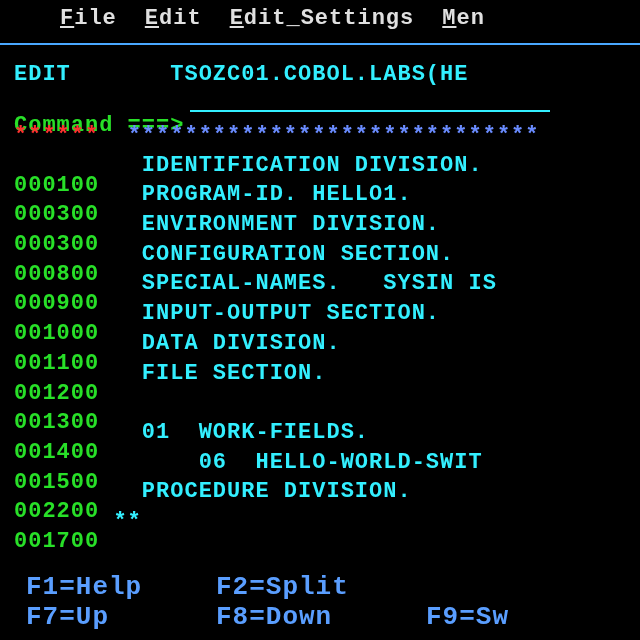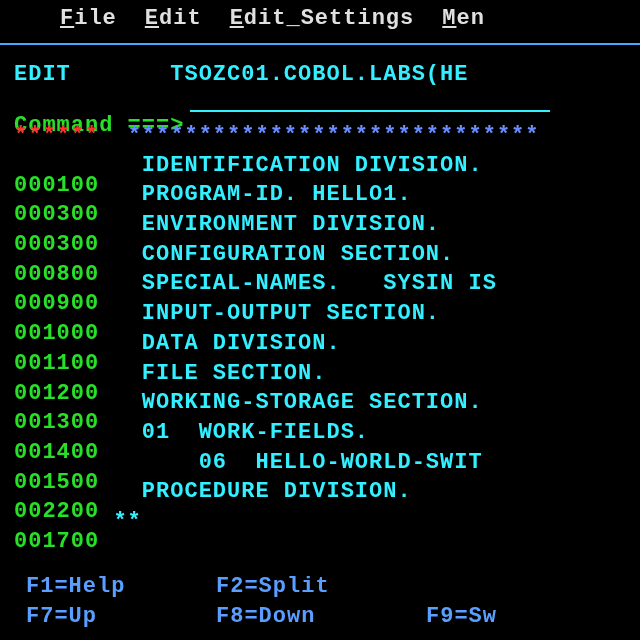--- a/index.html
+++ b/index.html
@@ -58,21 +58,21 @@
     height: 22px;
     margin-left: 6px;
     vertical-align: bottom;
   }
   .fkeys {
     position: absolute;
     left: 0;
     bottom: 8px;
     width: 640px;
     color: #5a9eff;
-    font-size: 22px;
+    font-size: 26px;
   }
   .fkeys-row {
     display: flex;
     padding-left: 26px;
     line-height: 30px;
     height: 30px;
     white-space: pre;
   }
   .fk1 { width: 190px; }
   .fk2 { width: 210px; }
@@ -127,21 +127,21 @@
   <div class="loc-line">
     <span class="green">001000</span><span>   </span><span class="cyan">INPUT-OUTPUT SECTION.</span>
   </div>
   <div class="loc-line">
     <span class="green">001100</span><span>   </span><span class="cyan">DATA DIVISION.</span>
   </div>
   <div class="loc-line">
     <span class="green">001200</span><span>   </span><span class="cyan">FILE SECTION.</span>
   </div>
   <div class="loc-line">
-    <span class="green">001300</span><span>   </span><span class="cyan">WORKING-STORAGE SECTION.</span>
+    <span class="green">001300</span><span>   </span>
   </div>
   <div class="loc-line">
     <span class="green">001400</span><span>   </span><span class="cyan">01  WORK-FIELDS.</span>
   </div>
   <div class="loc-line">
     <span class="green">001500</span><span>   </span><span class="cyan">    06  HELLO-WORLD-SWIT</span>
   </div>
   <div class="loc-line">
     <span class="green">002200</span><span>   </span><span class="cyan">PROCEDURE DIVISION.</span>
   </div>

